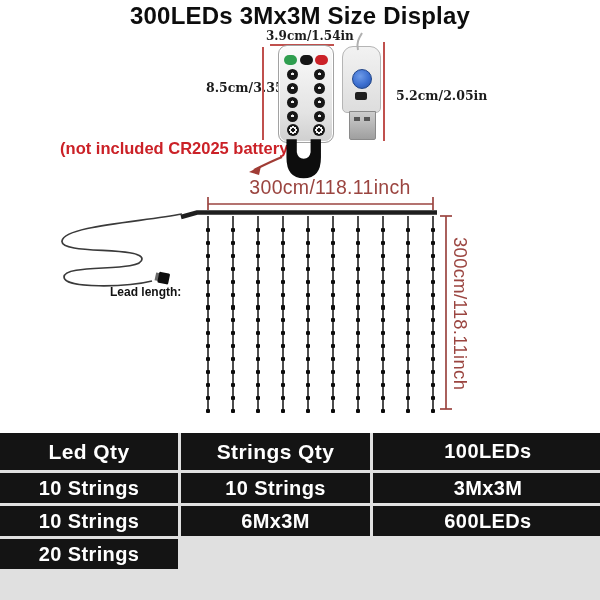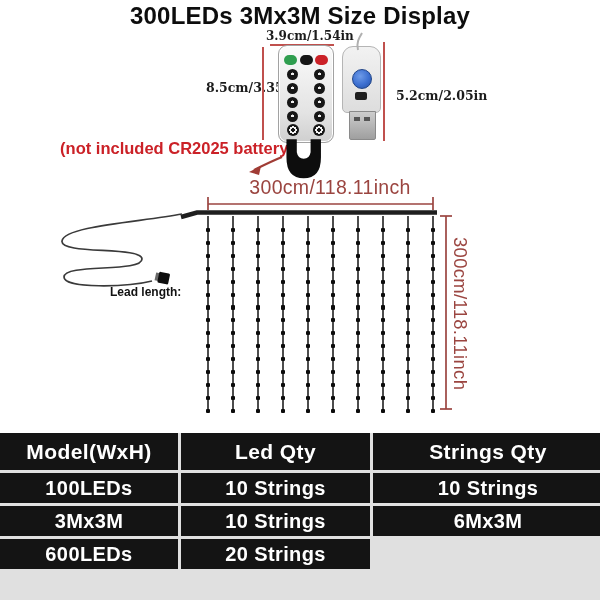--- a/index.html
+++ b/index.html
@@ -305,21 +305,20 @@
         <div class="led" style="top: 128.1px;"></div>
         <div class="led" style="top: 141px;"></div>
         <div class="led" style="top: 153.9px;"></div>
         <div class="led" style="top: 166.8px;"></div>
         <div class="led" style="top: 179.7px;"></div>
         <div class="led" style="top: 192.6px;"></div>
       </div>
     </div>
 
   <div class="abs" id="spec-table">
-    <div class="cell hdr">Model(WxH)</div>
     <div class="cell hdr">Led Qty</div>
     <div class="cell hdr">Strings Qty</div>
 
     <div class="cell">100LEDs</div>
     <div class="cell">10 Strings</div>
 
     <div class="cell">10 Strings</div>
 
     <div class="cell">3Mx3M</div>
     <div class="cell">10 Strings</div>

